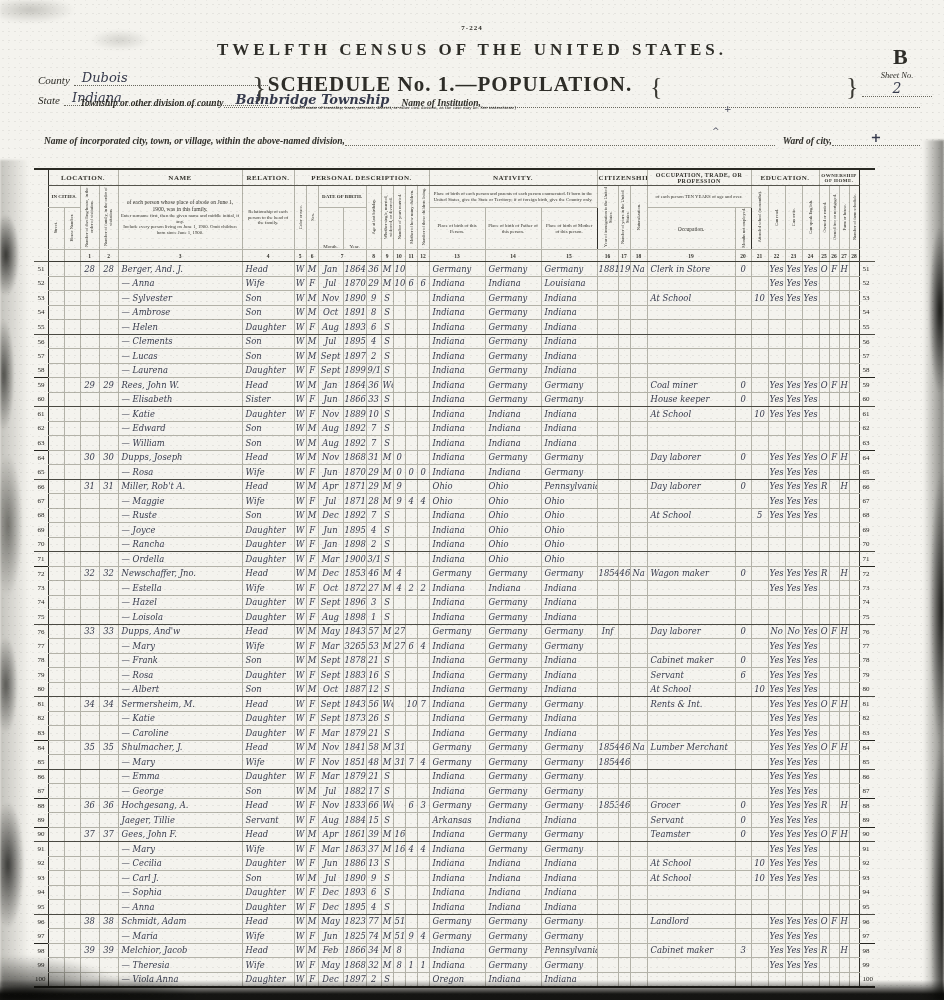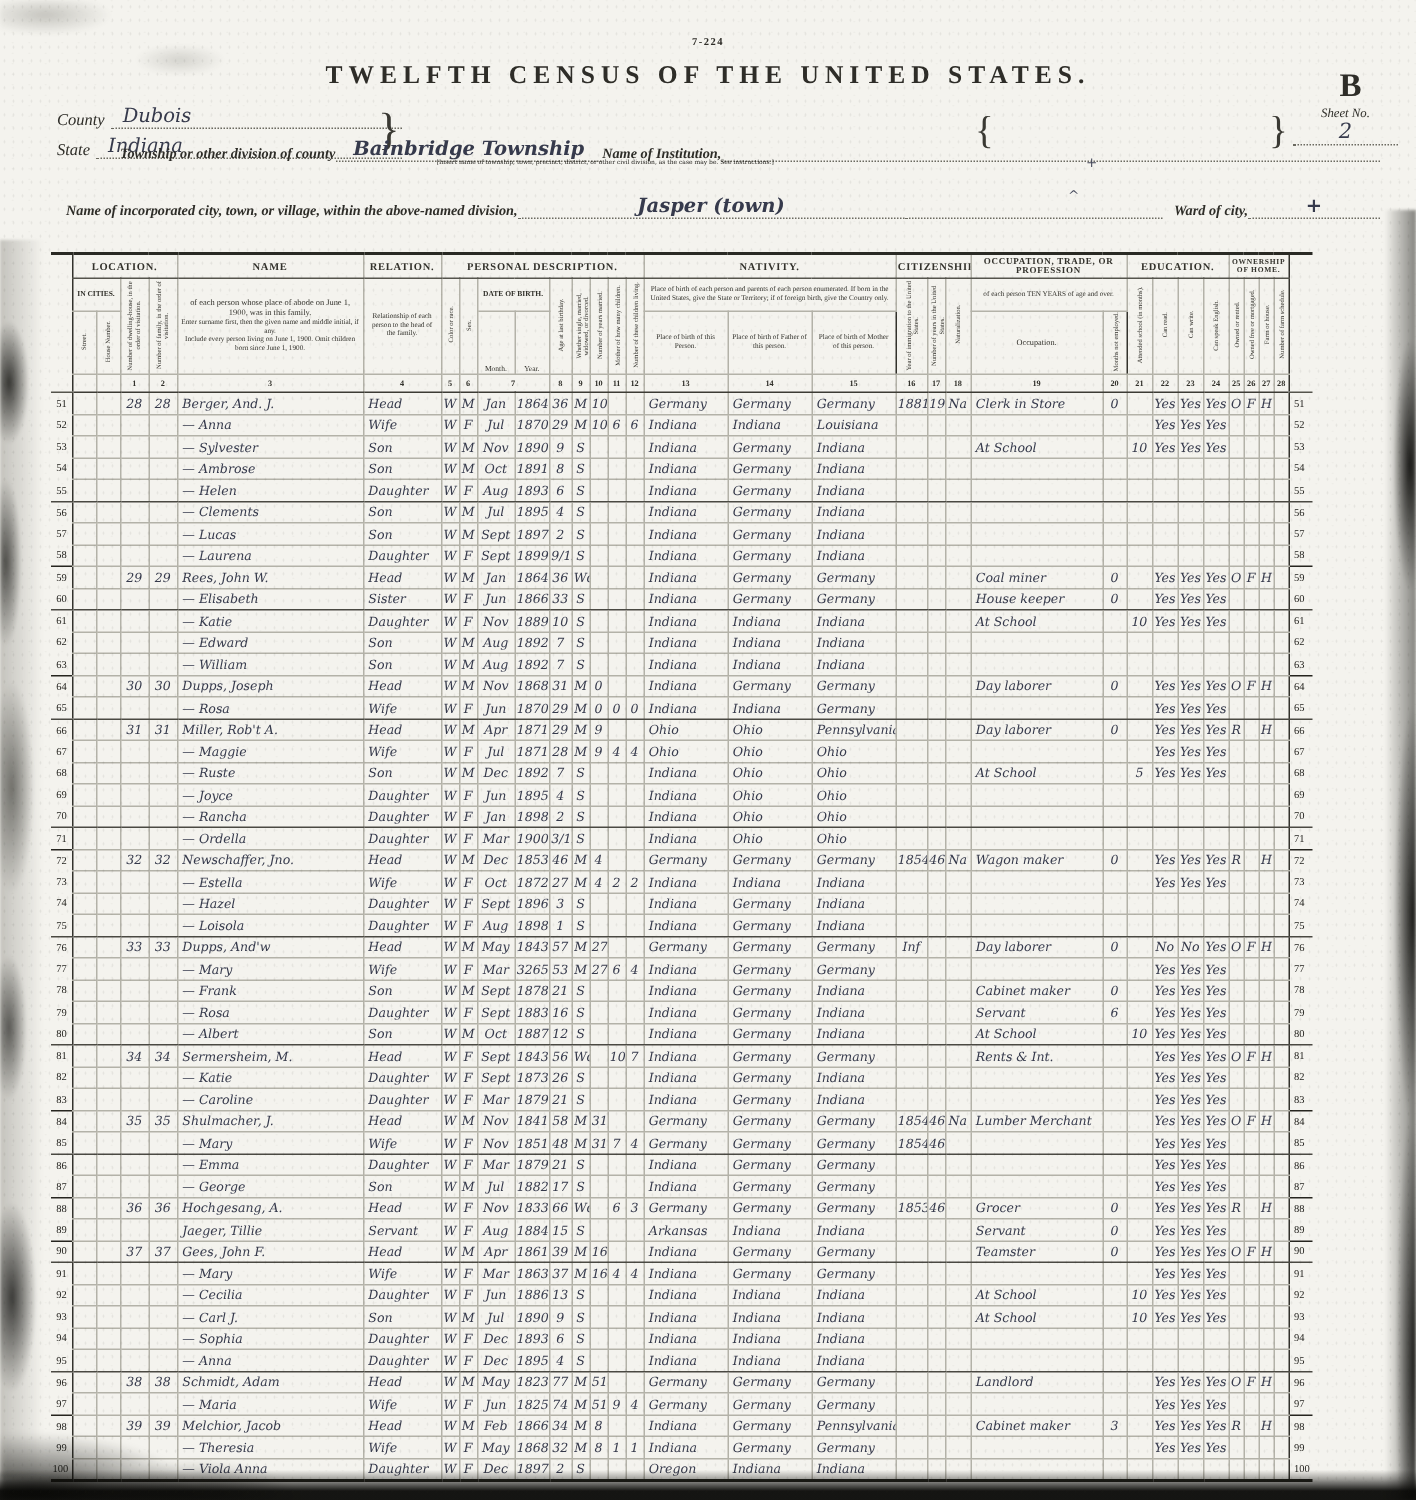--- a/index.html
+++ b/index.html
@@ -114,20 +114,21 @@
       <span class="lbl">County</span>
       <span class="val dots hw-lg">Dubois</span>
     </div>
     <div class="state-line">
       <span class="lbl">State</span>
       <span class="val dots hw-lg">Indiana</span>
     </div>
   </div>
   <div class="brace-big">}</div>
 
+  <div class="schedule-title">SCHEDULE No. 1.—POPULATION.</div>
 
   <div class="brace-l">{</div>
   <div class="brace-r">}</div>
   <div class="sheet-block">
     <div>Sheet No.</div>
     <div class="hw-lg dots">2</div>
   </div>
   <span class="pencil" style="top:126px;left:712px;">^</span>
 
   <div class="township-line">
@@ -136,21 +137,20 @@
       <span>Bainbridge Township</span>
       <span class="micro">[Insert name of township, town, precinct, district, or other civil division, as the case may be. See instructions.]</span>
     </span>
     <span>Name of Institution,</span>
     <span class="fill dots">&nbsp;</span>
   </div>
   <span class="pencil" style="top:104px;left:724px;">+</span>
 
   <div class="city-line">
     <span>Name of incorporated city, town, or village, within the above-named division,</span>
-    <span class="val dots hw-lg" style="min-width:230px;text-align:center;">Jasper (town)</span>
     <span class="fill dots">&nbsp;</span>
     <span style="padding-left:8px;">Ward of city,</span>
     <span class="val dots hw-lg" style="min-width:60px;text-align:center;">+</span>
   </div>
 
 
   <table>
     <colgroup>
       <col style="width:14px">
         <col style="width:16px">

